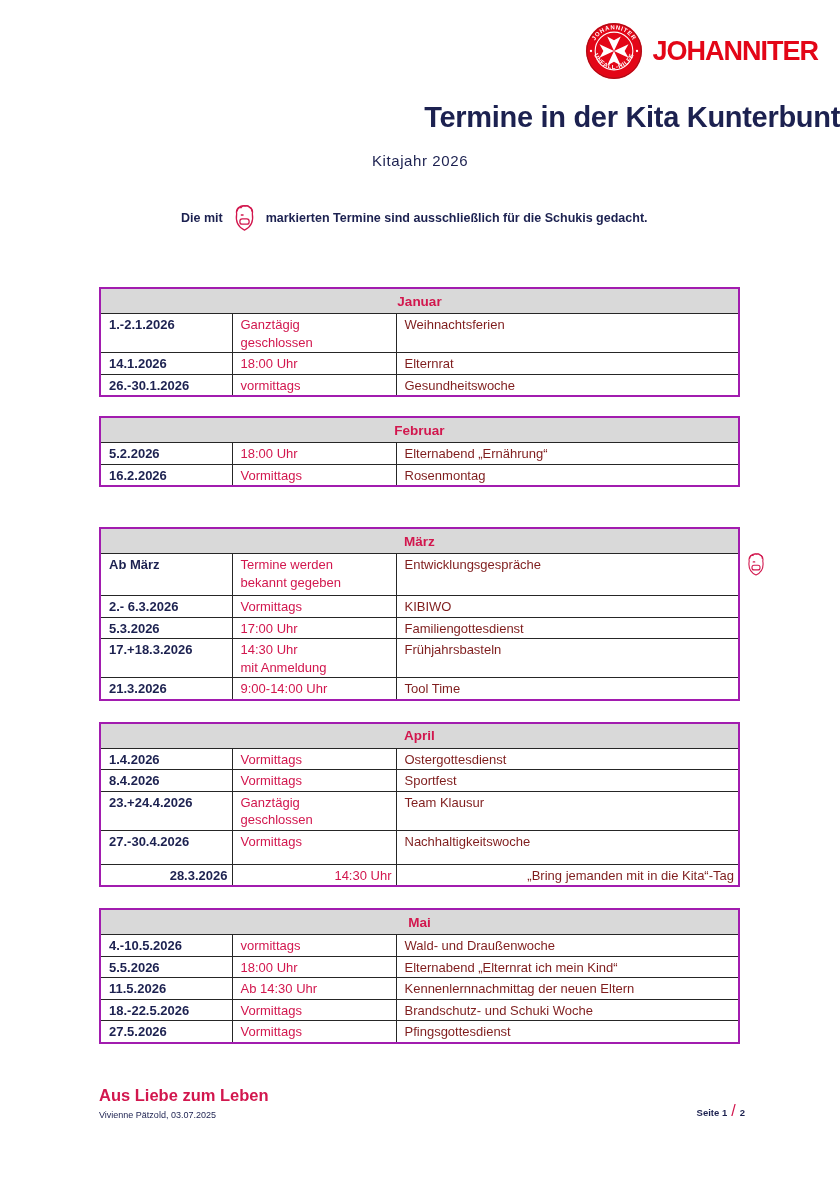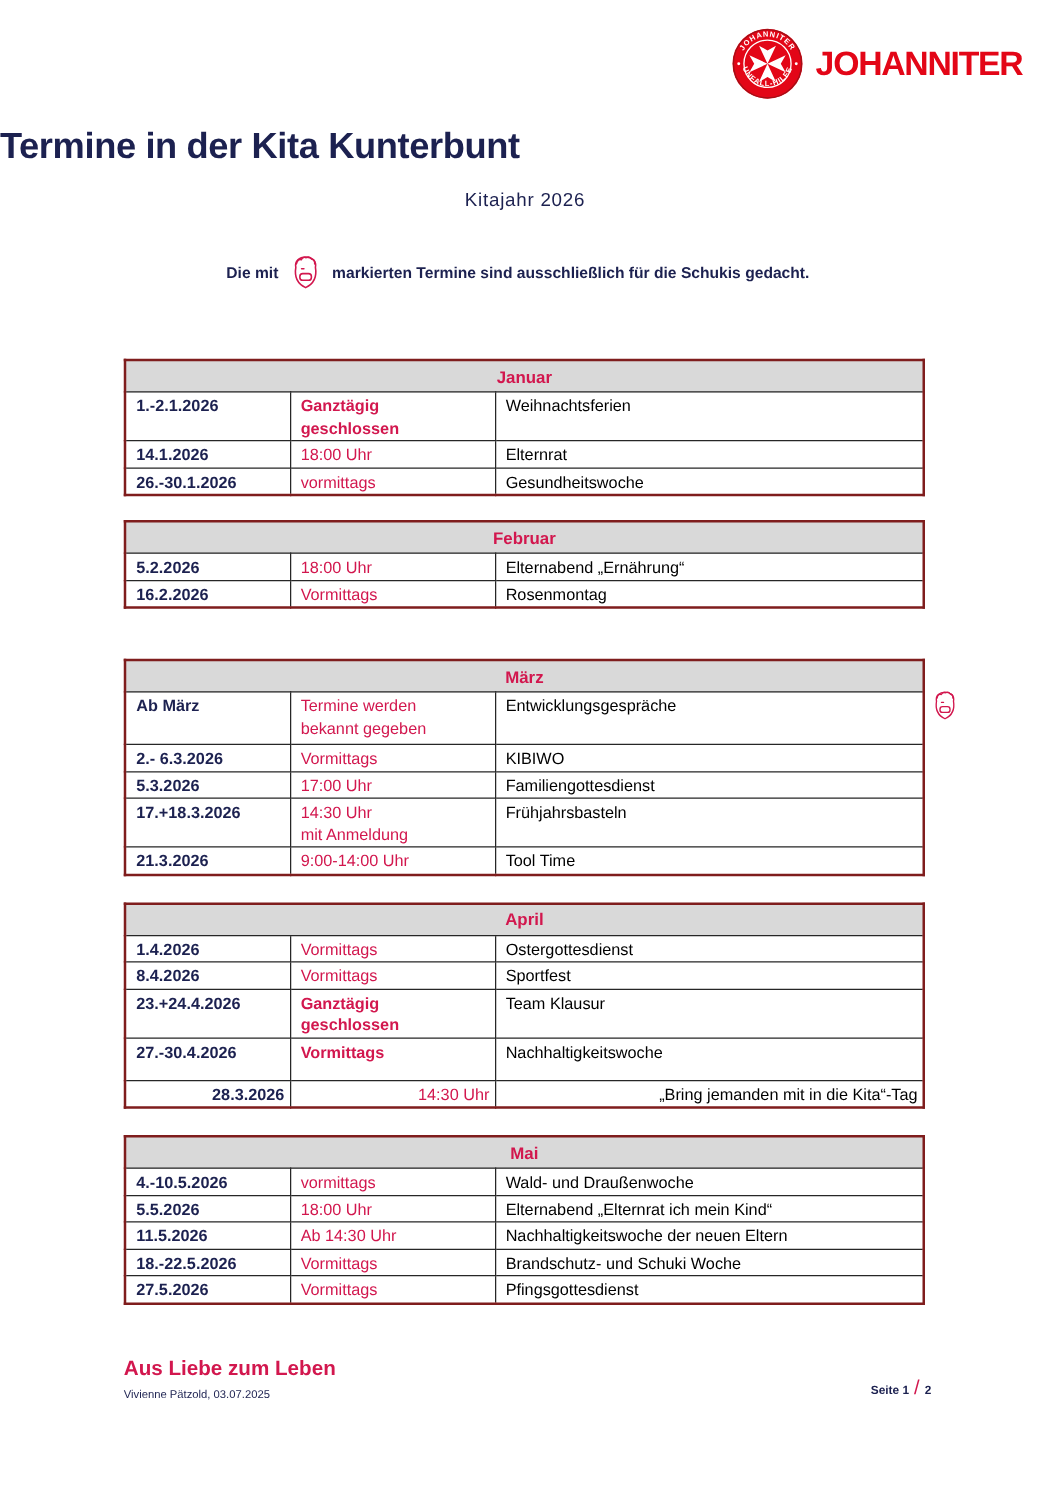--- a/index.html
+++ b/index.html
@@ -5,45 +5,45 @@
   html,body{margin:0;padding:0;background:#ffffff;}
   .page{
     position:relative;width:840px;height:1188px;background:#fff;overflow:hidden;
     font-family:"Liberation Sans","DejaVu Sans",sans-serif;color:#1c2150;
   }
   
   .logo{position:absolute;top:22px;right:22px;display:flex;align-items:center;gap:9px;}
   .logo-badge{width:58px;height:58px;flex:0 0 auto;}
   .logo-word{color:#e30617;font-weight:bold;font-size:27px;letter-spacing:-1px;line-height:58px;}
   
-  .title{position:absolute;top:101px;left:0;width:100%;text-align:left;
+  .title{position:absolute;top:101px;left:0;width:100%;text-align:right;
          font-size:29px;font-weight:bold;letter-spacing:-0.3px;color:#1c2150;}
   .subtitle{position:absolute;top:152px;left:0;width:100%;text-align:center;
          font-size:15px;letter-spacing:0.6px;color:#1c2150;}
   .note{position:absolute;top:203px;left:181px;display:flex;align-items:center;gap:9px;
         font-size:12.5px;font-weight:bold;color:#1c2150;}
   .schuki-inline{width:25px;height:30px;}
   
   .tables{position:absolute;left:99px;top:287px;width:641px;}
   .month-block{width:641px;}
   .mt-0{margin-top:0;} .mt-1{margin-top:19px;} .mt-2{margin-top:40px;}
   .mt-3{margin-top:21px;} .mt-4{margin-top:21px;}
-  table.month{border-collapse:collapse;width:641px;table-layout:fixed;border:2px solid #7f1d1d;}
+  table.month{border-collapse:collapse;width:641px;table-layout:fixed;border:2px solid #a21caf;}
   table.month th{
     height:22px;background:#d9d9d9;border:1.5px solid #262626;
     color:#d2174e;font-size:13.5px;font-weight:bold;text-align:center;padding:1px 0;
   }
   table.month td{
     border:1.5px solid #262626;vertical-align:top;font-size:13px;line-height:17.5px;
     padding:2px 4px 1px 8px;overflow:hidden;
   }
   td.c-date{font-weight:bold;color:#1c2150;}
   td.c-time{color:#d2174e;white-space:pre-line;padding-left:7px;}
-  td.c-time.bold{font-weight:bold;}
-  td.c-event{color:#000000;}
+  td.c-time.bold{font-weight:normal;}
+  td.c-event{color:#7f1d1d;}
   
   .schuki-marker{position:absolute;left:746px;top:549px;width:20px;height:31px;}
   
   .slogan{position:absolute;left:99px;top:1086px;font-size:16.5px;font-weight:bold;color:#d2174e;}
   .author{position:absolute;left:99px;top:1110px;font-size:9px;color:#1c2150;}
   .pageinfo{position:absolute;right:95px;top:1104px;display:flex;align-items:center;gap:4px;
             font-size:9.5px;font-weight:bold;color:#1c2150;}
   .pageinfo .slash{color:#d2174e;font-size:16px;font-weight:normal;line-height:1;transform:translateY(-1px);}
 </style>
 </head>
@@ -255,21 +255,21 @@
               <td class="c-event">Wald- und Draußenwoche</td>
             </tr>
             <tr style="height: 21px;">
               <td class="c-date">5.5.2026</td>
               <td class="c-time">18:00 Uhr</td>
               <td class="c-event">Elternabend „Elternrat ich mein Kind“</td>
             </tr>
             <tr style="height: 21px;">
               <td class="c-date">11.5.2026</td>
               <td class="c-time">Ab 14:30 Uhr</td>
-              <td class="c-event">Nachhaltigkeitswoche der neuen Eltern</td>
+              <td class="c-event">Kennenlernnachmittag der neuen Eltern</td>
             </tr>
             <tr style="height: 21px;">
               <td class="c-date">18.-22.5.2026</td>
               <td class="c-time">Vormittags</td>
               <td class="c-event">Brandschutz- und Schuki Woche</td>
             </tr>
             <tr style="height: 21px;">
               <td class="c-date">27.5.2026</td>
               <td class="c-time">Vormittags</td>
               <td class="c-event">Pfingsgottesdienst</td>

